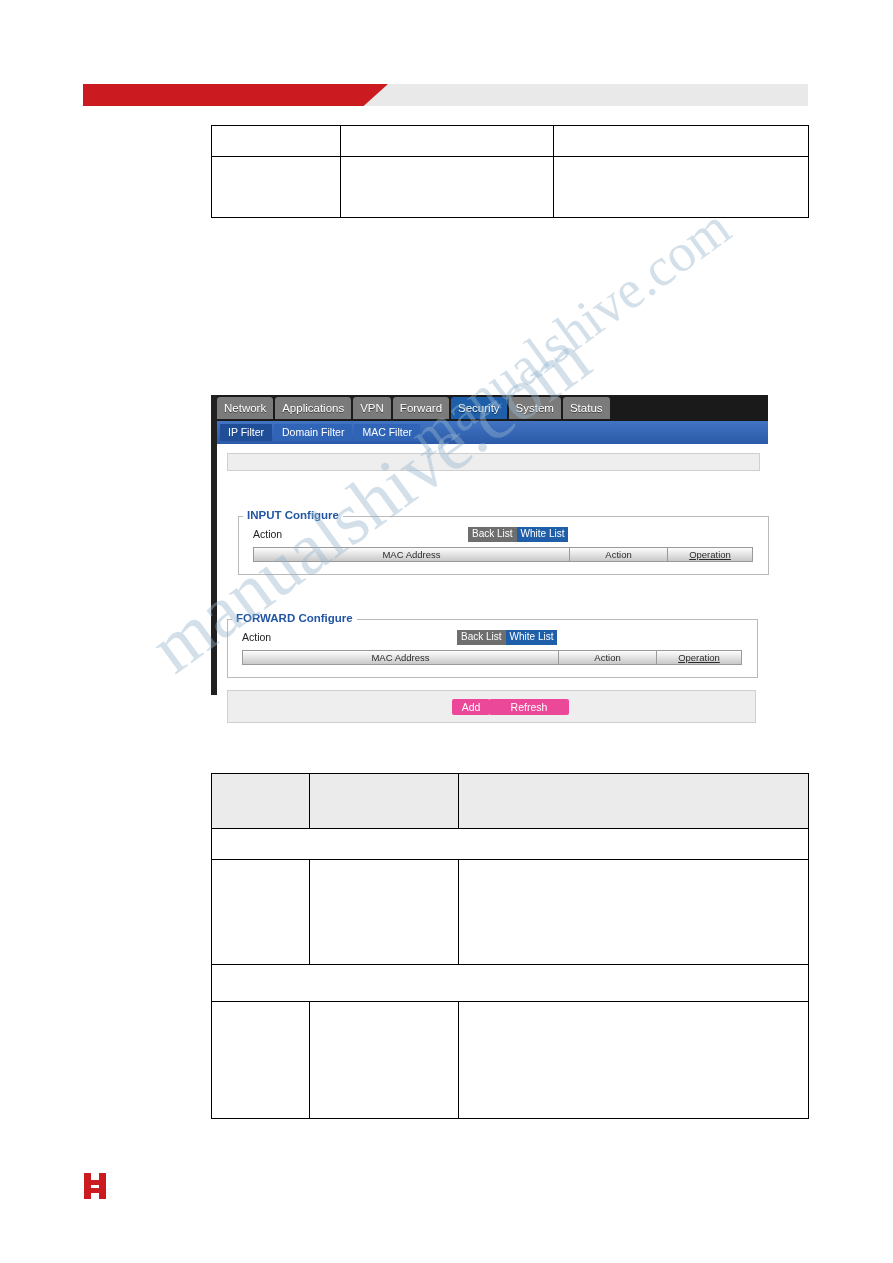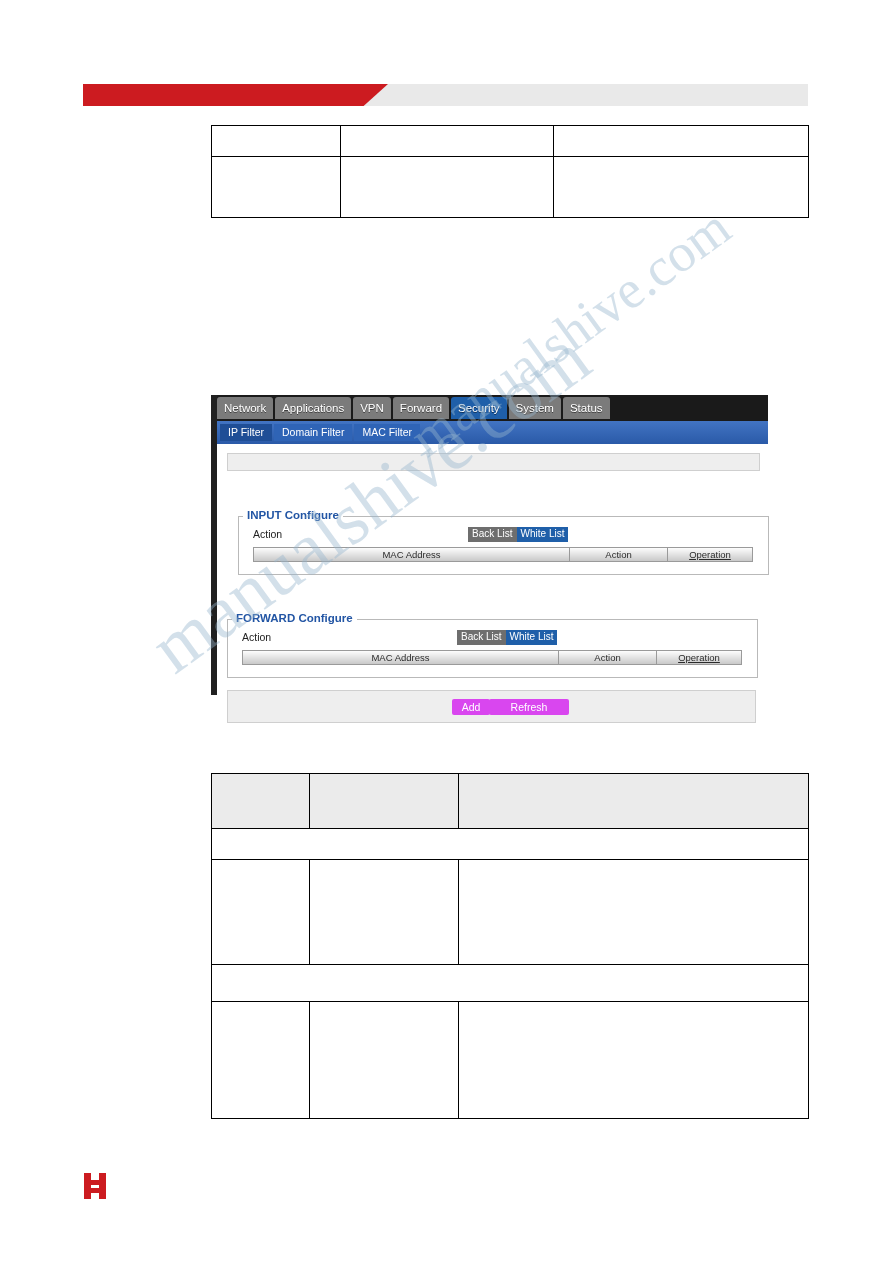--- a/index.html
+++ b/index.html
@@ -240,21 +240,21 @@
     border: 1px solid #cfcfcf;
     box-sizing: border-box;
   }
   .btn {
     position: absolute;
     top: 8px;
     height: 16px;
     line-height: 16px;
     font-size: 10.5px;
     color: #ffffff;
-    background: #d946ef;
+    background: #ec4899;
     text-align: center;
     border-radius: 2px;
   }
   #btn-add { left: 224px; width: 38px; }
   #btn-refresh { left: 261px; width: 80px; }
 
   
   .watermark {
     position: absolute;
     left: 130px;

